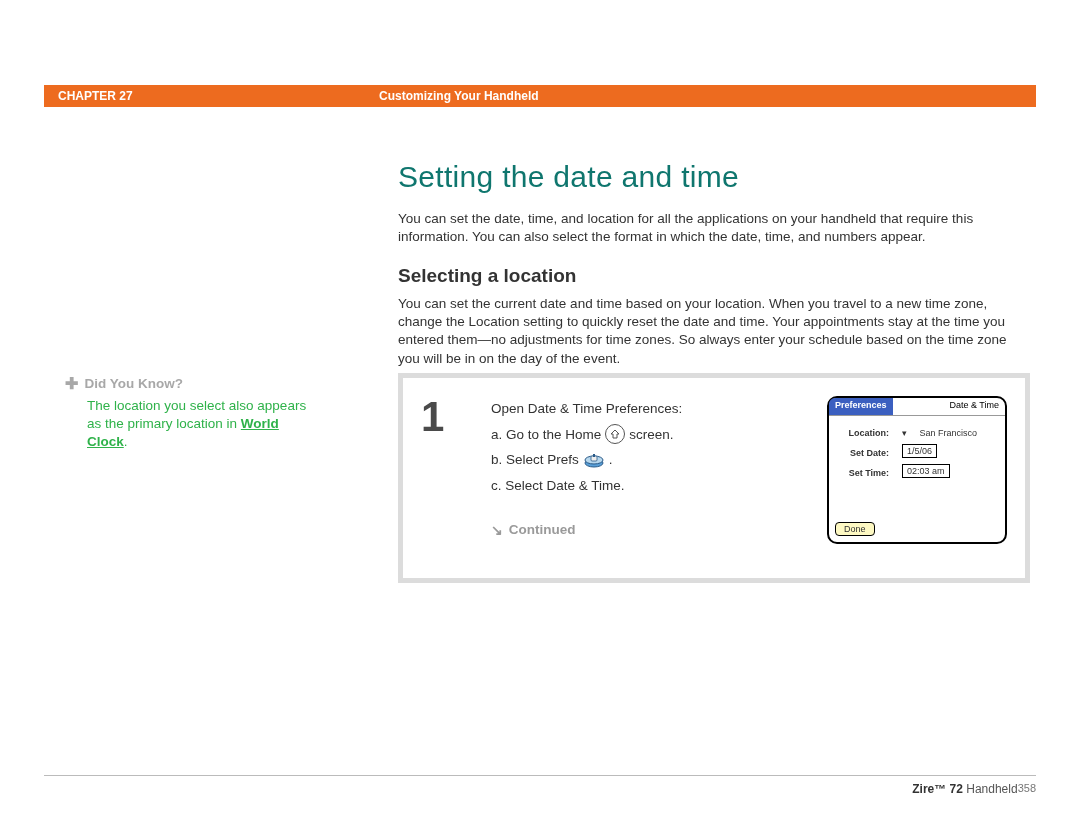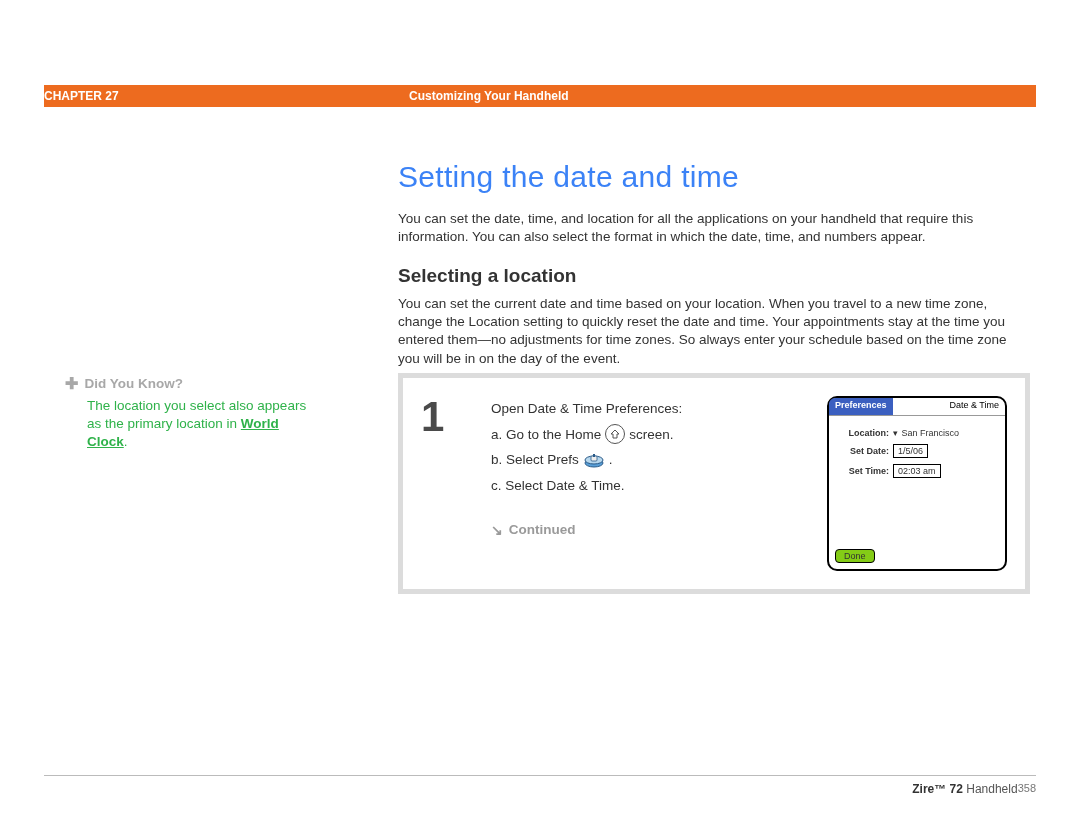--- a/index.html
+++ b/index.html
@@ -17,29 +17,29 @@
     left: 44px;
     right: 44px;
     height: 22px;
     background: #ed6b1f;
     display: flex;
     align-items: center;
     color: #fff;
     font-size: 12px;
     font-weight: bold;
   }
-  .chapter-label { padding-left: 0; width: 365px; }
+  .chapter-label { padding-left: 14px; width: 335px; }
   .chapter-title { }
   .main-heading {
     position: absolute;
     top: 160px;
     left: 398px;
     font-size: 30px;
     font-weight: 400;
-    color: #3b82f6;
+    color: #0f766e;
     letter-spacing: 0.3px;
   }
   .intro-para {
     position: absolute;
     top: 210px;
     left: 398px;
     right: 50px;
     font-size: 13.5px;
     line-height: 1.35;
     color: #333;
@@ -128,21 +128,21 @@
     vertical-align: middle;
   }
   .prefs-icon {
     display: inline-flex;
     width: 22px; height: 16px;
     align-items: center; justify-content: center;
     vertical-align: middle;
   }
   .device {
     width: 180px;
-    height: 175px;
+    height: 148px;
     border: 2px solid #000;
     border-radius: 10px;
     background: #fff;
     position: relative;
     font-family: Arial, sans-serif;
   }
   .device-header {
     height: 18px;
     display: flex;
     font-size: 9px;
@@ -155,37 +155,37 @@
     font-weight: bold;
     border-top-left-radius: 6px;
     flex:0 0 auto;
   }
   .device-tab-right {
     margin-left: auto;
     padding: 2px 6px;
     color:#000;
   }
   .device-body { padding: 12px 10px; font-size: 9px; }
-  .device-row { display:flex; align-items:center; margin-bottom:6px; gap:4px;}
+  .device-row { display:flex; align-items:flex-end; margin-bottom:6px; gap:13px;}
   .device-label { font-weight: bold; width:50px; text-align:right;}
   .device-dd { display:inline-block; }
   .device-field {
     border: 1px solid #000;
     padding: 1px 4px;
     font-size: 9px;
     background:#fff;
   }
   .device-done {
     position: absolute;
     bottom: 6px; left: 6px;
     border: 1px solid #000;
     border-radius: 4px;
     padding: 1px 8px;
     font-size: 9px;
-    background:#84cc16;
+    background:#fef9c3;
   }
   .footer {
     position: absolute;
     bottom: 38px;
     left: 44px;
     right: 44px;
     border-top: 1px solid #bbb;
     padding-top: 6px;
     display: flex;
     justify-content: flex-end;

